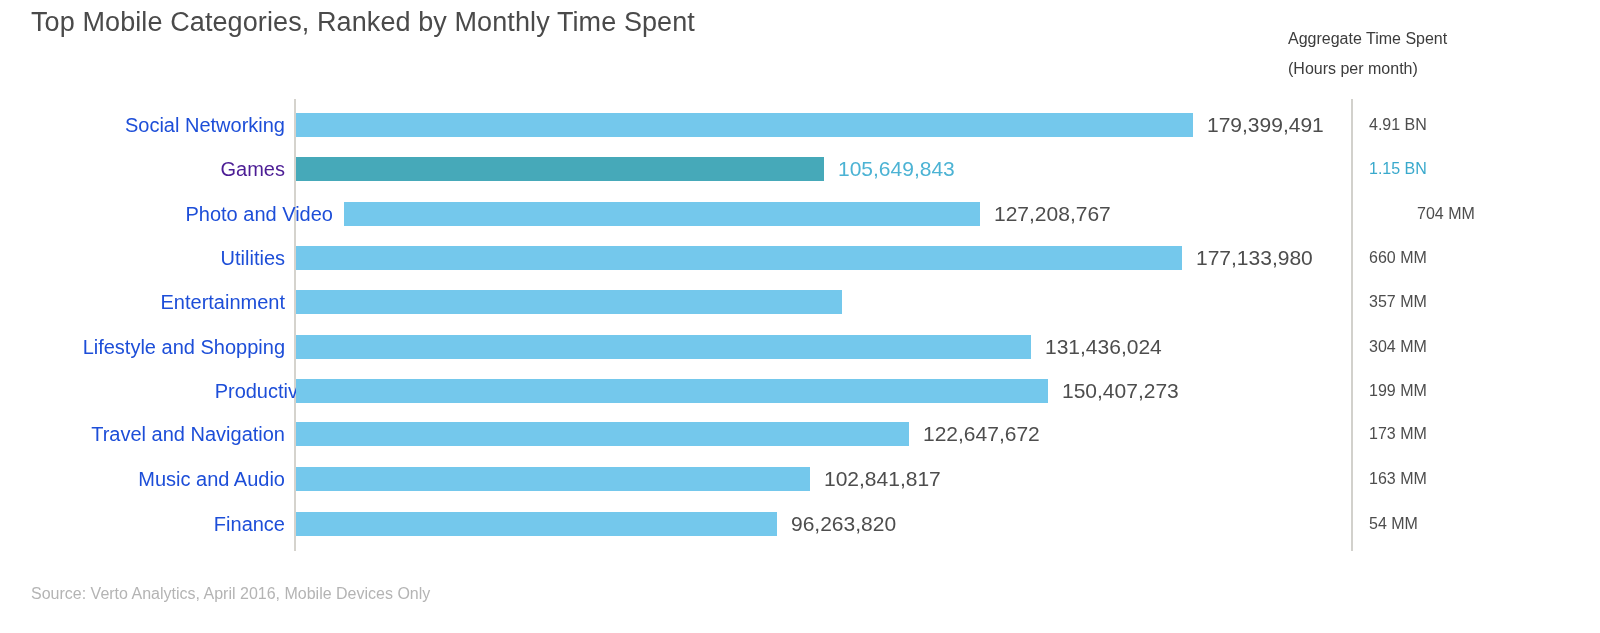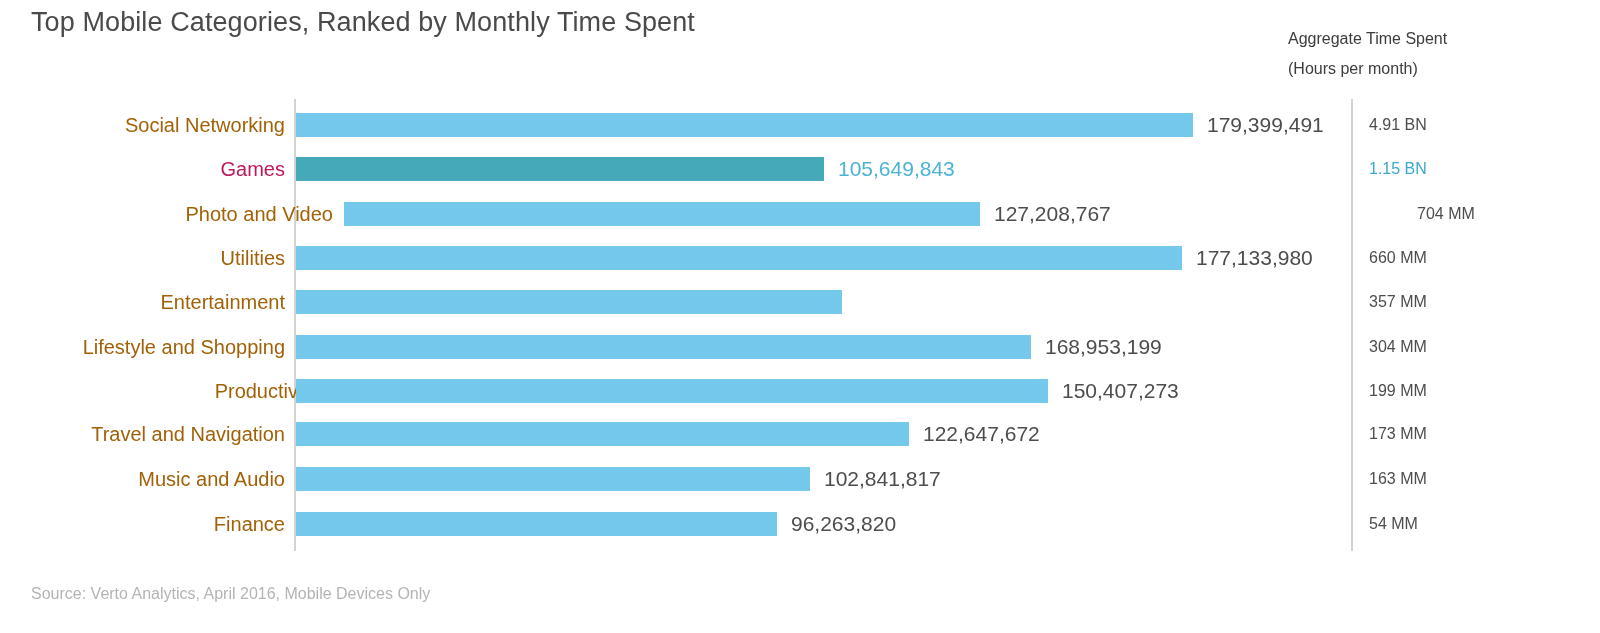--- a/index.html
+++ b/index.html
@@ -85,26 +85,26 @@
     height: 44px;
   }
 
   .cat-label {
     position: absolute;
     right: 1315px;          
     top: 0;
     height: 44px;
     line-height: 44px;
     font-size: 20px;
-    color: #a16207;
+    color: #1d4ed8;
     text-align: right;
     white-space: nowrap;
   }
   .row.highlight .cat-label {
-    color: #be185d;
+    color: #4c1d95;
     margin-left: 12px;
   }
 
   .bar-wrap {
     position: absolute;
     left: 296px;
     top: 10px;
     height: 24px;
   }
   .bar {
@@ -205,21 +205,21 @@
           <div class="bar-wrap" style="width: 546px;">
             <div class="bar" style="width: 546px;"></div>
           </div>
           <div class="agg-value">357 MM</div>
         </div>
         <div class="row" style="top: 324.5px;">
           <div class="cat-label">Lifestyle and Shopping</div>
           <div class="bar-wrap" style="width: 735px;">
             <div class="bar" style="width: 735px;"></div>
           </div>
-          <div class="bar-value" style="left: 1045px;">168,953,199</div>
+          <div class="bar-value" style="left: 1045px;">131,436,024</div>
           <div class="agg-value">304 MM</div>
         </div>
         <div class="row" style="top: 368.8px; padding-left: 33px;">
           <div class="cat-label">Productivity</div>
           <div class="bar-wrap" style="width: 752px;">
             <div class="bar" style="width: 752px;"></div>
           </div>
           <div class="bar-value" style="left: 1062px;">150,407,273</div>
           <div class="agg-value">199 MM</div>
         </div>

